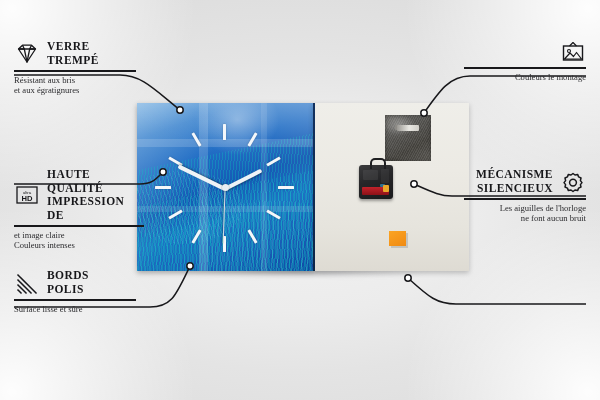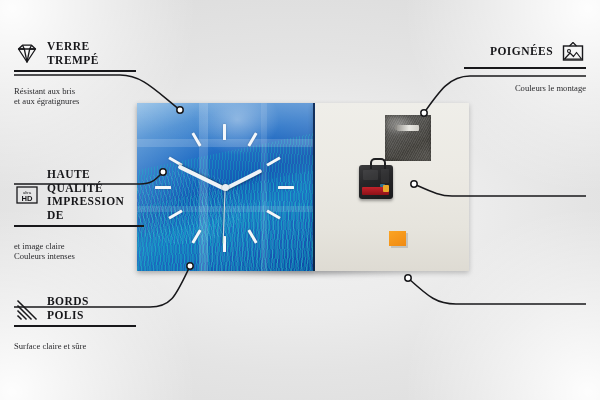--- a/index.html
+++ b/index.html
@@ -133,21 +133,21 @@
   .title{
     font-family:"Liberation Serif", serif;
     font-weight:bold;font-size:11.5px;line-height:13.5px;
     letter-spacing:.45px;color:#17171a;text-transform:uppercase;
   }
   .callout.left .title{text-align:left;}
   .callout.right .title{text-align:right;}
   .rule{height:1.6px;background:#18181b;margin-top:3px;}
   .desc{
     font-family:"Liberation Serif", serif;
-    font-size:8.6px;line-height:10.6px;color:#2b2b2e;margin-top:14px;
+    font-size:8.6px;line-height:10.6px;color:#2b2b2e;margin-top:3px;
   }
   .callout.left .desc{text-align:left;}
   .callout.right .desc{text-align:right;}
   .ico{width:26px;height:24px;flex:0 0 26px;display:block;}
 
   svg.lines{position:absolute;left:0;top:0;width:600px;height:400px;pointer-events:none;}
 </style>
 </head>
 <body>
 
@@ -264,54 +264,72 @@
         <div class="title">IMPRESSION DE</div>
       </div>
     </div>
     <div class="rule" style="width:130px;"></div>
     <div class="desc">
       <div>et image claire</div>
       <div>Couleurs intenses</div>
     </div>
   </div>
 
-  <div class="callout left" style="left:14px;top:295px;width:122px;">
+  <div class="callout left" style="left:14px;top:269px;width:122px;">
     <div class="head">
       <svg class="ico" viewBox="0 0 26 24">
         <g stroke="#18181b" stroke-width="1.5" stroke-linecap="square">
           <path d="M4,4 L22,22"></path>
           <path d="M4,9 L17,22"></path>
           <path d="M4,14 L12,22"></path>
           <path d="M4,19 L7,22"></path>
         </g>
       </svg>
       <div>
         <div class="title">BORDS</div>
         <div class="title">POLIS</div>
       </div>
     </div>
     <div class="rule" style="width:122px;"></div>
     <div class="desc">
-      <div>Surface claire et sûre</div>
+      <div>Surface lisse et sûre</div>
     </div>
   </div>
 
   <div class="callout right" style="left:464px;top:40px;width:122px;">
     <div class="head">
       <div style="flex:1;">
-        <div class="title">POIGNÉES</div>
       </div>
       <svg class="ico" viewBox="0 0 26 24">
         <path d="M13,2.5 L9.5,6 M13,2.5 L16.5,6" fill="none" stroke="#18181b" stroke-width="1.2"></path>
         <rect x="3.5" y="6" width="19" height="14" fill="none" stroke="#18181b" stroke-width="1.4"></rect>
         <circle cx="9" cy="11" r="1.5" fill="none" stroke="#18181b" stroke-width="1.1"></circle>
         <path d="M4.5,19 L10,13 L13.5,16.5 L16.5,12.5 L21.5,19 Z" fill="none" stroke="#18181b" stroke-width="1.2" stroke-linejoin="round"></path>
       </svg>
     </div>
     <div class="rule" style="width:122px;"></div>
     <div class="desc">
       <div>Couleurs le montage</div>
     </div>
   </div>
 
+  <div class="callout right" style="left:464px;top:168px;width:122px;">
+    <div class="head">
+      <div style="flex:1;">
+        <div class="title">MÉCANISME</div>
+        <div class="title">SILENCIEUX</div>
+      </div>
+      <svg class="ico" viewBox="0 0 26 24">
+        <g fill="none" stroke="#18181b" stroke-width="1.5" stroke-linejoin="round">
+          <path d="M13,3.5 L15,5 L17.6,4.4 L18.6,6.9 L21,8 L20.4,10.6 L22,12.6 L20.4,14.6 L21,17 L18.6,18.1 L17.6,20.6 L15,20 L13,21.5 L11,20 L8.4,20.6 L7.4,18.1 L5,17 L5.6,14.6 L4,12.6 L5.6,10.6 L5,8 L7.4,6.9 L8.4,4.4 L11,5 Z"></path>
+          <circle cx="13" cy="12.6" r="3.4"></circle>
+        </g>
+      </svg>
+    </div>
+    <div class="rule" style="width:122px;"></div>
+    <div class="desc">
+      <div>Les aiguilles de l'horloge</div>
+      <div>ne font aucun bruit</div>
+    </div>
+  </div>
 
 
 </div>
 
 </body></html>

